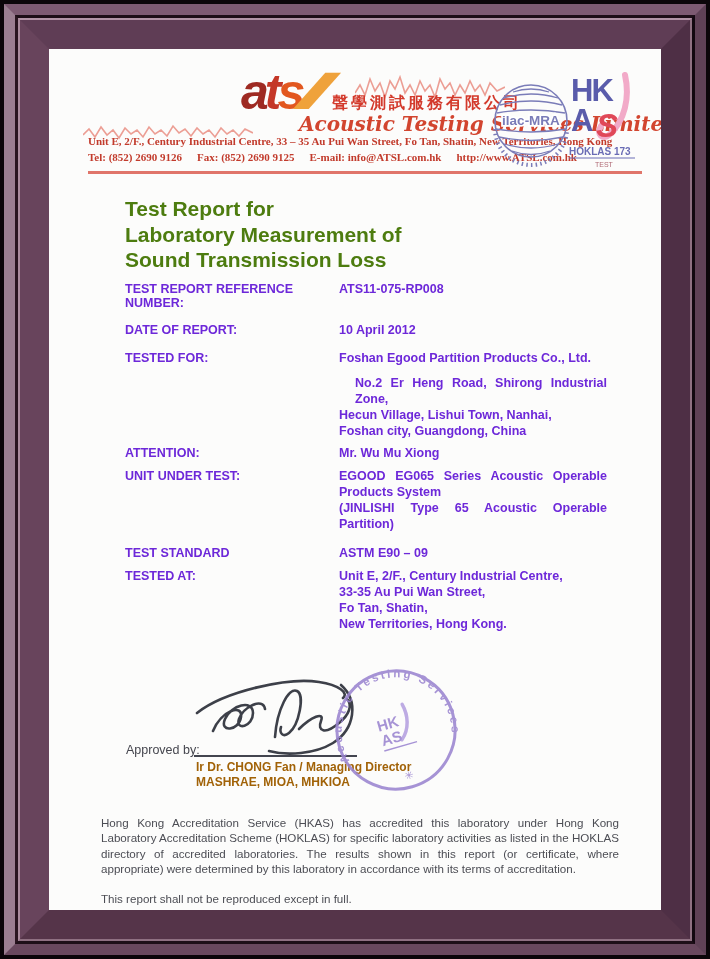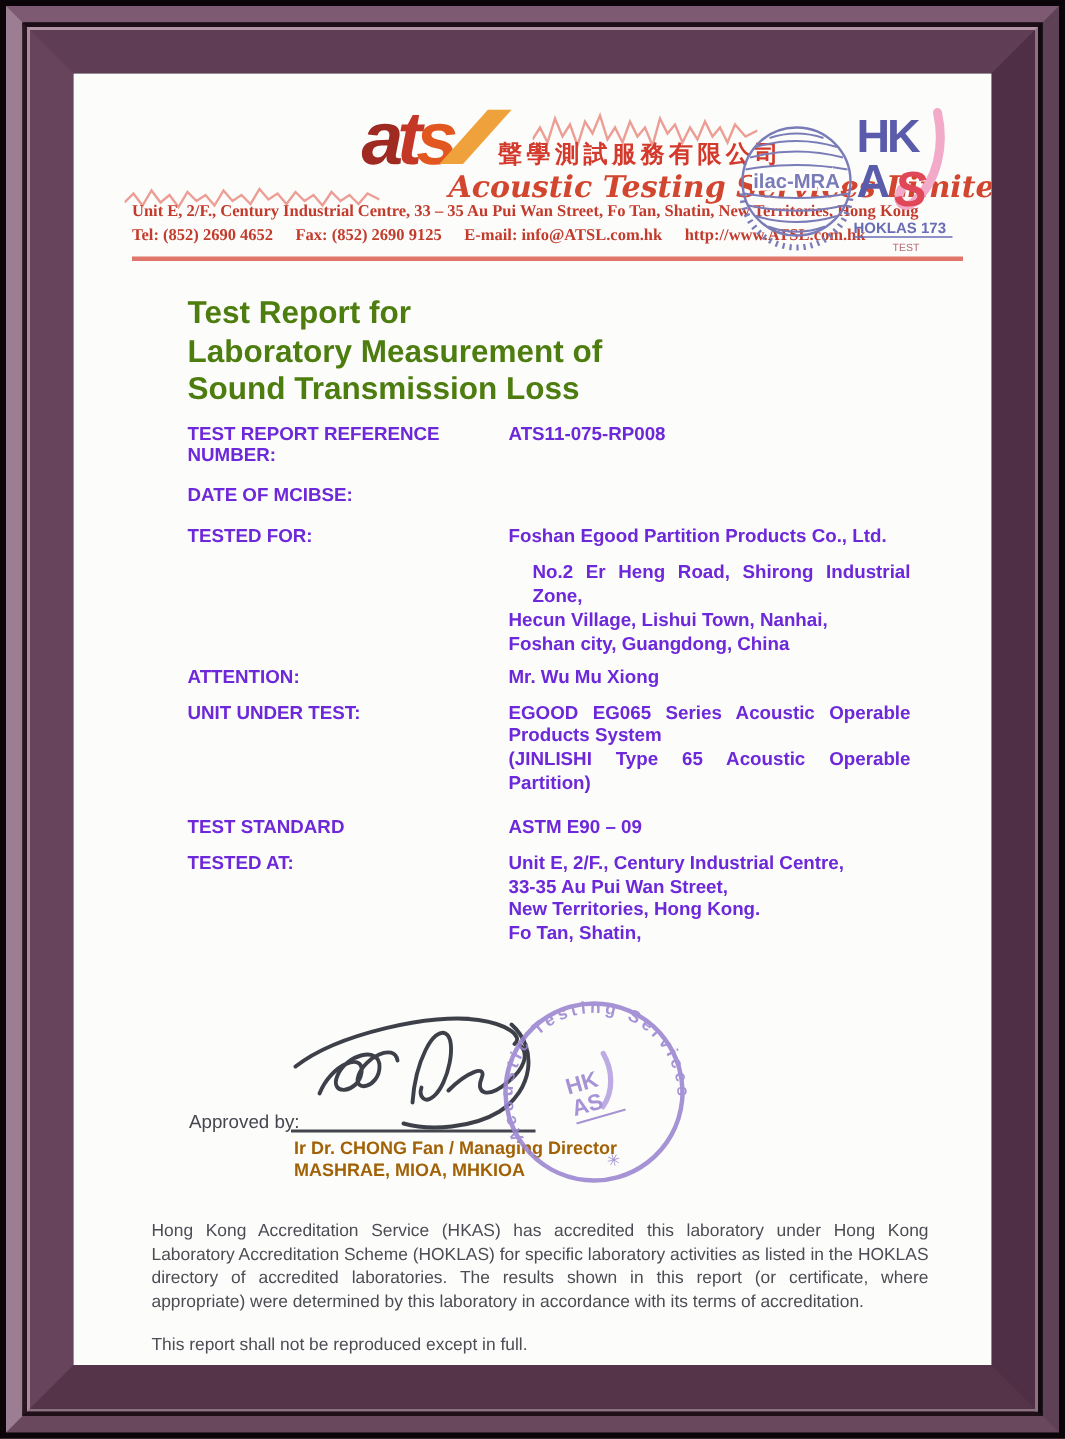--- a/index.html
+++ b/index.html
@@ -100,21 +100,21 @@
 
     <div class="logo-atsl">
       <span class="lg-a">a</span><span class="lg-t">t</span><span class="lg-s">s</span><span class="lg-l">l</span>
     </div>
 
     <div class="cn">聲學測試服務有限公司</div>
     <div class="script-name">Acoustic Testing Services Limited</div>
 
     <div class="addr1">Unit E, 2/F., Century Industrial Centre, 33 – 35 Au Pui Wan Street, Fo Tan, Shatin, New Territories, Hong Kong</div>
     <div class="addr2">
-      <span>Tel: (852) 2690 4652</span><span>Fax: (852) 2690 9125</span><span>E-mail: info@ATSL.com.hk</span><span>http://www.ATSL.com.hk</span>
+      <span>Tel: (852) 2690 9126</span><span>Fax: (852) 2690 9125</span><span>E-mail: info@ATSL.com.hk</span><span>http://www.ATSL.com.hk</span>
     </div>
 
     <svg class="ilac" width="82" height="90" viewBox="0 0 82 90">
       <g fill="none" stroke="#7a7cb8" stroke-width="1.3">
         <circle cx="41" cy="42" r="36" stroke-width="1.6"></circle>
         <path d="M23,13 Q41,7 59,13"></path>
         <path d="M14,19 Q41,11 68,19"></path>
         <path d="M10,26 Q41,18 72,26"></path>
         <path d="M7,34 Q41,28 75,34"></path>
         <path d="M6,50 Q41,56 76,50"></path>
@@ -144,21 +144,22 @@
     <h1 class="page-title">Test Report for
 Laboratory Measurement of
 Sound Transmission Loss</h1>
 
     <div class="frow">
       <div class="flab">TEST REPORT REFERENCE NUMBER:</div>
       <div class="fval">ATS11-075-RP008</div>
     </div>
 
     <div class="frow">
-      <div class="flab">DATE OF MCIBSE:</div>
+      <div class="flab">DATE OF REPORT:</div>
+      <div class="fval">10 April 2012</div>
     </div>
 
     <div class="frow mb6">
       <div class="flab">TESTED FOR:</div>
       <div class="fval">
         <div>Foshan Egood Partition Products Co., Ltd.</div>
         <div class="sub-addr just-first">
                         <div class="ln">No.2 Er Heng Road, Shirong Industrial Zone,</div>
                         <div class="ln">Hecun Village, Lishui Town, Nanhai,</div>
                         <div class="ln">Foshan city, Guangdong, China</div>
@@ -184,22 +185,22 @@
     <div class="frow mb8">
       <div class="flab">TEST STANDARD</div>
       <div class="fval">ASTM E90 – 09</div>
     </div>
 
     <div class="frow">
       <div class="flab">TESTED AT:</div>
       <div class="fval">
                       <div class="ln">Unit E, 2/F., Century Industrial Centre,</div>
                       <div class="ln">33-35 Au Pui Wan Street,</div>
+                      <div class="ln">Fo Tan, Shatin,</div>
                       <div class="ln">New Territories, Hong Kong.</div>
-                      <div class="ln">Fo Tan, Shatin,</div>
                     </div>
     </div>
 
     <div class="sigblock">
       <div class="approved">Approved by:</div>
 
       <svg class="signature-svg" width="176" height="86" viewBox="0 0 176 86">
         <g fill="none" stroke="#3d4049" stroke-width="2.6" stroke-linecap="round">
           <path d="M6,40 C34,18 98,4 128,9 C148,12 158,20 152,25"></path>
           <path d="M22,58 C30,38 52,30 50,44 C48,58 28,60 34,46 C40,32 62,26 62,40 C62,54 44,58 48,46 C52,34 72,24 74,36"></path>

